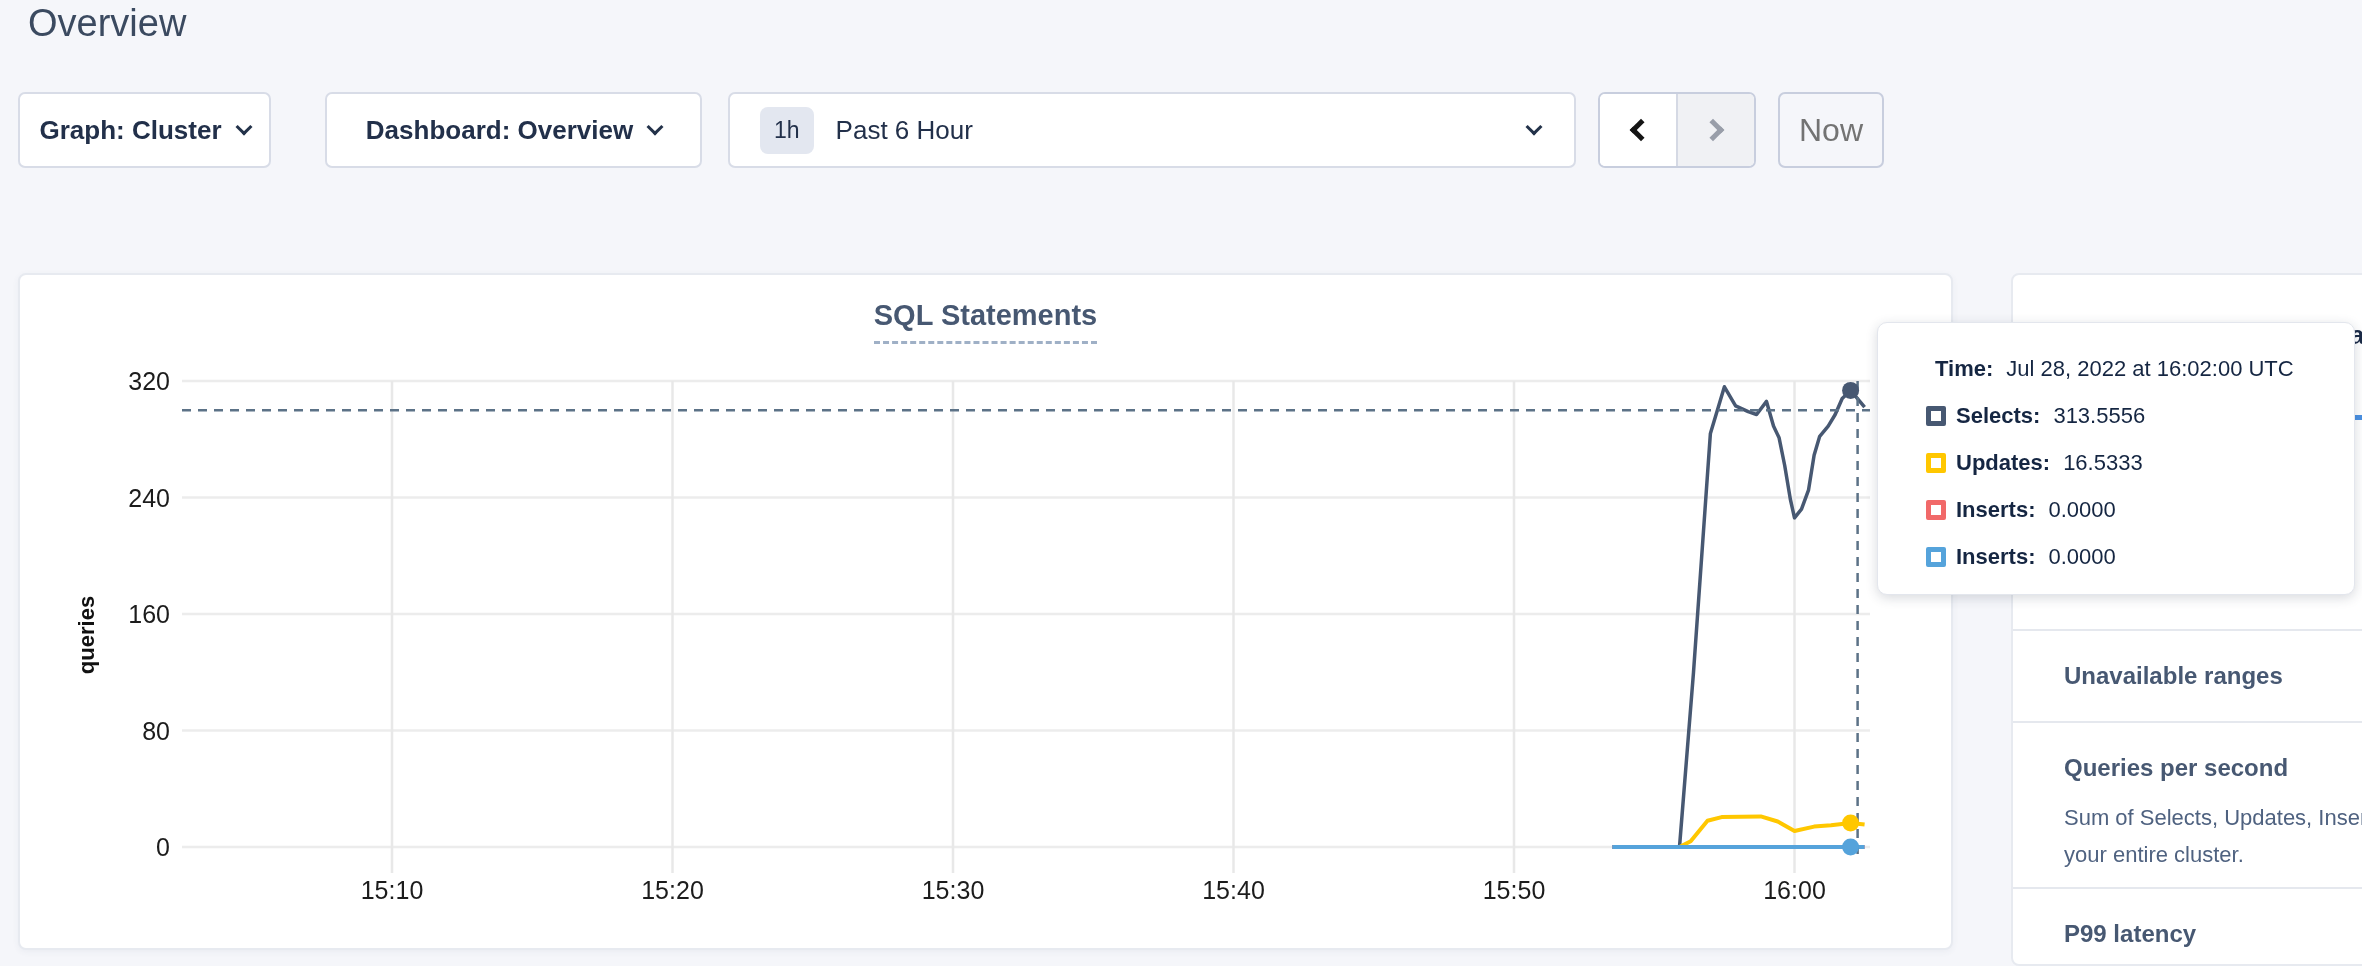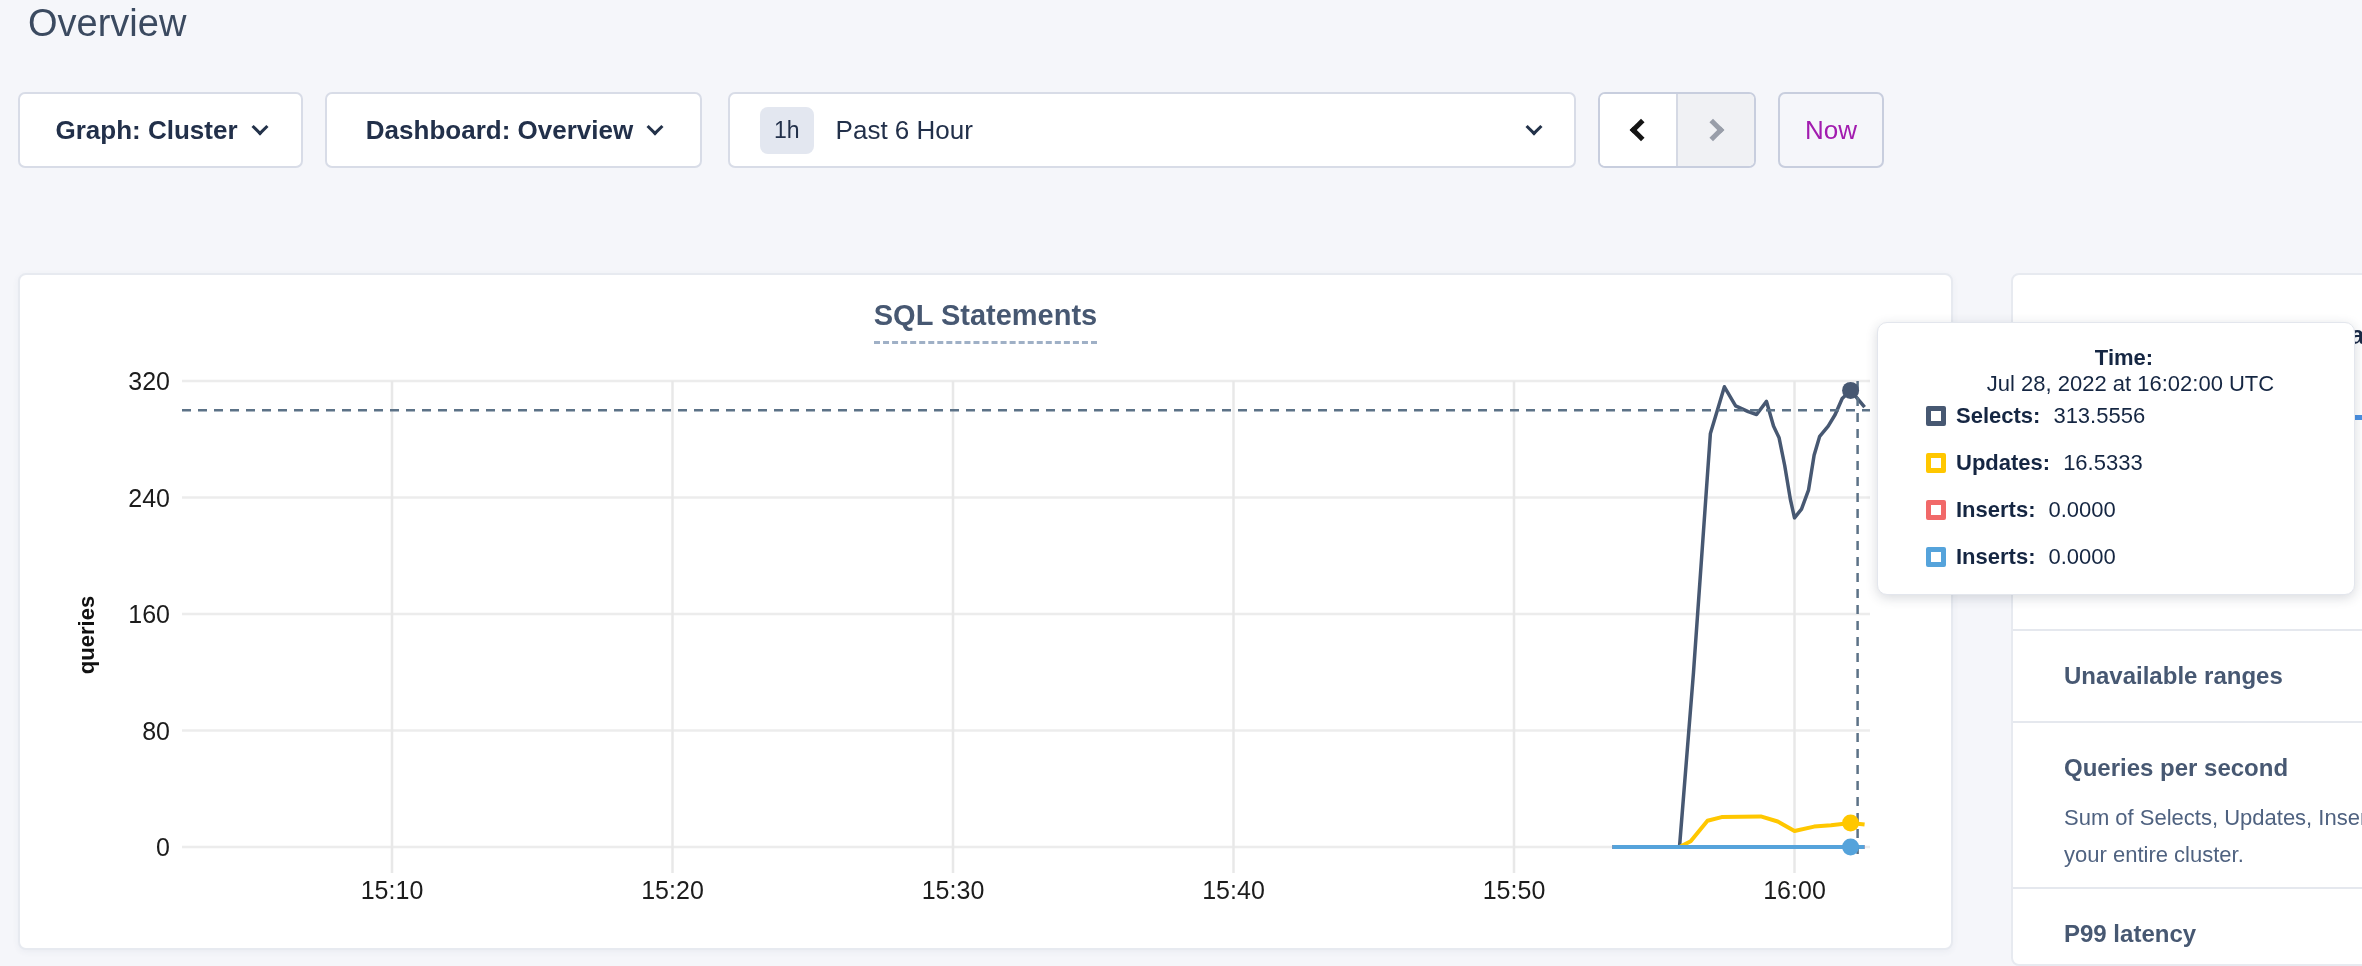--- a/index.html
+++ b/index.html
@@ -14,21 +14,21 @@
   .page-title {
     position:absolute; left:28px; top:2px;
     font-size:38px; font-weight:500; color:#3b4a60;
   }
   
   .ctl {
     position:absolute; top:92px; height:76px;
     background:#ffffff; border:2px solid #d8dce7; border-radius:7px;
     display:flex; align-items:center;
   }
-  .dd-graph { left:18px;  width:285px; justify-content:center;align-items:center; }
+  .dd-graph { left:18px;  width:253px; justify-content:center;align-items:center; }
   .dd-dash  { left:325px; width:377px; justify-content:center; }
   .dd-label { font-size:26px; font-weight:700; color:#22304a; }
   .caret-down {
     width:12px; height:12px; margin-left:16px; margin-top:-7px;
     border-right:3px solid #23324a; border-bottom:3px solid #23324a;
     transform:rotate(45deg);
   }
   .time-sel { left:728px; width:848px; padding:0 30px; justify-content:flex-start; }
   .time-badge {
     background:#e3e7f0; color:#22304a; font-weight:400; font-size:23px;
@@ -51,21 +51,21 @@
   }
   .chev-right {
     width:16px; height:16px;
     border-right:5px solid #999ea9; border-bottom:5px solid #999ea9;
     transform:rotate(-45deg); margin-right:6px;
   }
   .now-btn {
     position:absolute; left:1778px; top:92px; width:106px; height:76px;
     border:2px solid #c8cede; border-radius:7px; background:transparent;
     font-family:"Liberation Sans", sans-serif;
-    font-size:26px; font-weight:500; color:#a21caf;
+    font-size:32px; font-weight:500; color:#737373;
     display:flex; align-items:center; justify-content:center;
   }
   
   .chart-card {
     position:absolute; left:18px; top:273px; width:1935px; height:677px;
     background:#ffffff; border:2px solid #e7eaf0; border-radius:8px;
     box-shadow:0 2px 6px rgba(67,90,111,0.06);
     z-index:1;
   }
   .chart-title-wrap { position:absolute; left:0; right:0; top:24px; text-align:center; }
@@ -85,21 +85,21 @@
   .sb-title { font-size:24px; font-weight:700; color:#475872; line-height:30px; margin-bottom:16px; }
   .sb-desc { font-size:22px; color:#4f6280; line-height:37px; white-space:nowrap; }
   
   .tooltip {
     position:absolute; left:1877px; top:322px; width:478px; height:273px;
     background:#ffffff; border:1px solid #e3e6ed; border-radius:10px;
     box-shadow:0 3px 12px rgba(40,50,70,0.18);
     padding:22px 28px 0 28px; z-index:10;
   }
   .tt-row { display:flex; align-items:center; height:47px; font-size:22px; color:#152642;padding-left:20px; }
-  .tt-time { padding-left:29px;flex-direction:column; }
+  .tt-time { padding-left:29px; }
   .tt-label { font-weight:700; margin-right:13px; white-space:nowrap; }
   .tt-value { font-weight:400; }
   .tt-swatch {
     width:20px; height:20px; border-radius:2px; margin-right:10px;
     background:#ffffff; border:5px solid #475872; flex:0 0 auto;
   }
   
   .frag-text {
     position:absolute; left:2350px; top:320px; z-index:4;
     font-size:26px; font-weight:700; color:#1b2b47;

